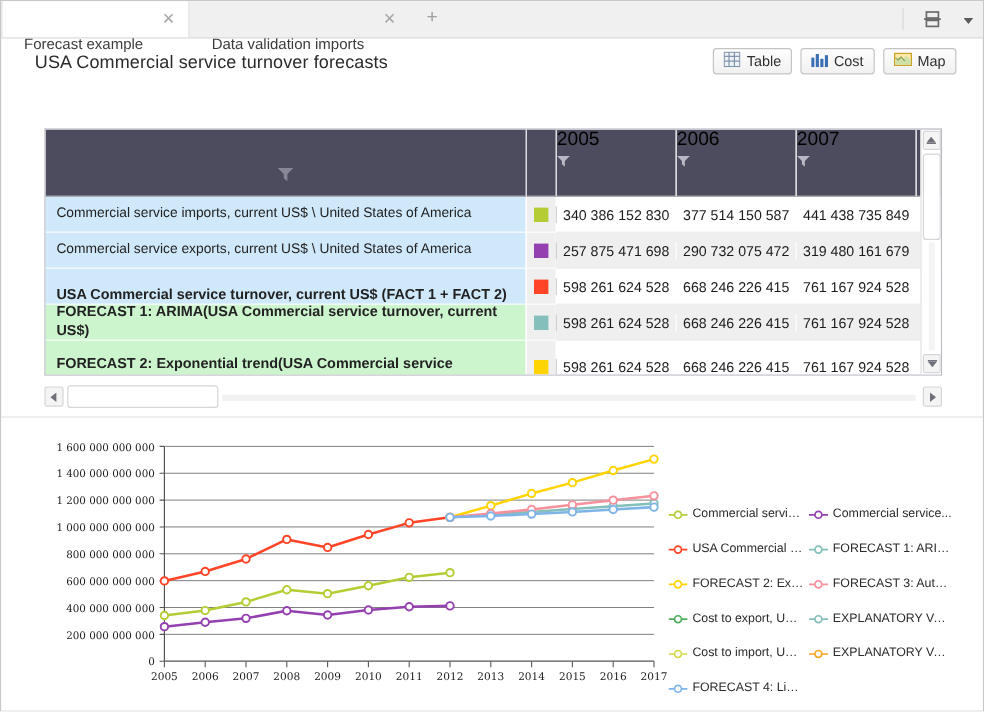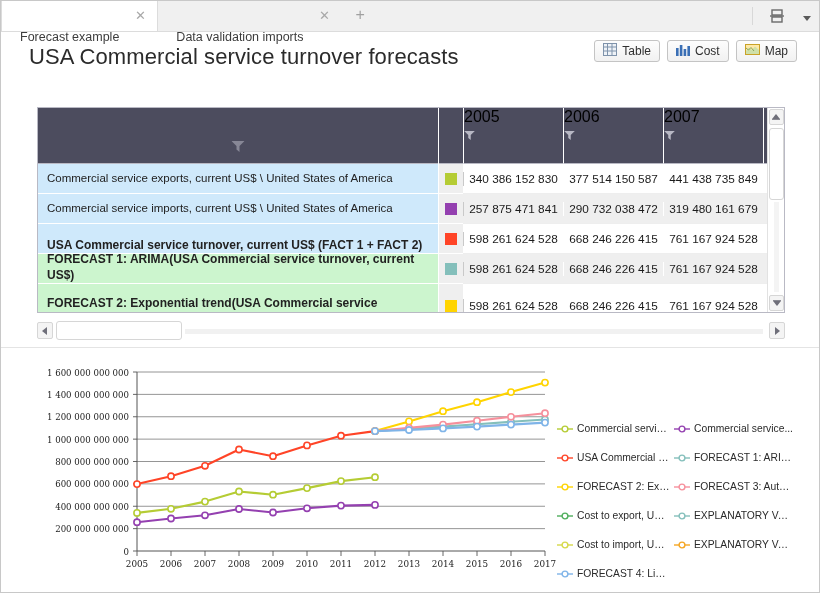--- a/index.html
+++ b/index.html
@@ -59,21 +59,21 @@
   }
   .tabbar-sep {
     width: 1px; height: 18px; background: #d8d8d8; margin-right: 16px;
   }
   .layout-ico { width: 16px; height: 16px; margin-right: 16px; cursor: pointer; }
   .caret-ico { width: 12px; height: 12px; cursor: pointer; }
 
   
   .pagetitle {
     position: absolute; left: 28px; top: 43px;
-    font-size: 22px; color: #2b2b2b; font-weight: normal;
+    font-size: 15px; color: #2b2b2b; font-weight: normal;
     letter-spacing: .1px;
   }
   .viewbtns {
     position: absolute; right: 22px; top: 39px;
     display: flex; gap: 7px; padding-left: 40px;
   }
   .vbtn {
     display: flex; align-items: center; gap: 5px;
     height: 22px; padding: 0 8px;
     background: linear-gradient(#fdfdfd,#f1f1f1);
@@ -292,24 +292,24 @@
         <div class="hdr">
           <div class="hlabel"></div>
           <div class="funnel">
             <svg width="13" height="11" viewBox="0 0 13 11">
               <polygon points="0,0 13,0 8,5 8,11 5,8.5 5,5" fill="#b8b8c4"></polygon>
             </svg>
           </div>
         </div>
         <div class="rowsfix">
           <div class="rowf blue" style="height:30px">
+              <span>Commercial service imports, current US$ \ United States of America</span>
+            </div>
+          <div class="rowf blue" style="height:30px">
               <span>Commercial service exports, current US$ \ United States of America</span>
-            </div>
-          <div class="rowf blue" style="height:30px">
-              <span>Commercial service imports, current US$ \ United States of America</span>
             </div>
           <div class="rowf blue bold" style="height:30px">
               <span>USA Commercial service turnover, current US$ (FACT 1 + FACT 2)</span>
             </div>
           <div class="rowf green bold" style="height:30px">
               <span>FORECAST 1: ARIMA(USA Commercial service turnover, current US$)</span>
             </div>
           <div class="rowf green bold" style="height:44px">
               <span>FORECAST 2: Exponential trend(USA Commercial service turnover, current US$)</span>
             </div>
@@ -369,22 +369,22 @@
         </div>
 
         <div class="datarows">
           <div class="drow" style="height:30px">
             <div class="dcell first">340 386 152 830</div>
             <div class="dcell">377 514 150 587</div>
             <div class="dcell">441 438 735 849</div>
             <div class="dcell" style="flex:1 1 auto"></div>
           </div>
           <div class="drow alt" style="height:30px">
-            <div class="dcell first">257 875 471 841</div>
-            <div class="dcell">290 732 038 472</div>
+            <div class="dcell first">257 875 471 698</div>
+            <div class="dcell">290 732 075 472</div>
             <div class="dcell">319 480 161 679</div>
             <div class="dcell" style="flex:1 1 auto"></div>
           </div>
           <div class="drow" style="height:30px">
             <div class="dcell first">598 261 624 528</div>
             <div class="dcell">668 246 226 415</div>
             <div class="dcell">761 167 924 528</div>
             <div class="dcell" style="flex:1 1 auto"></div>
           </div>
           <div class="drow alt" style="height:30px">

